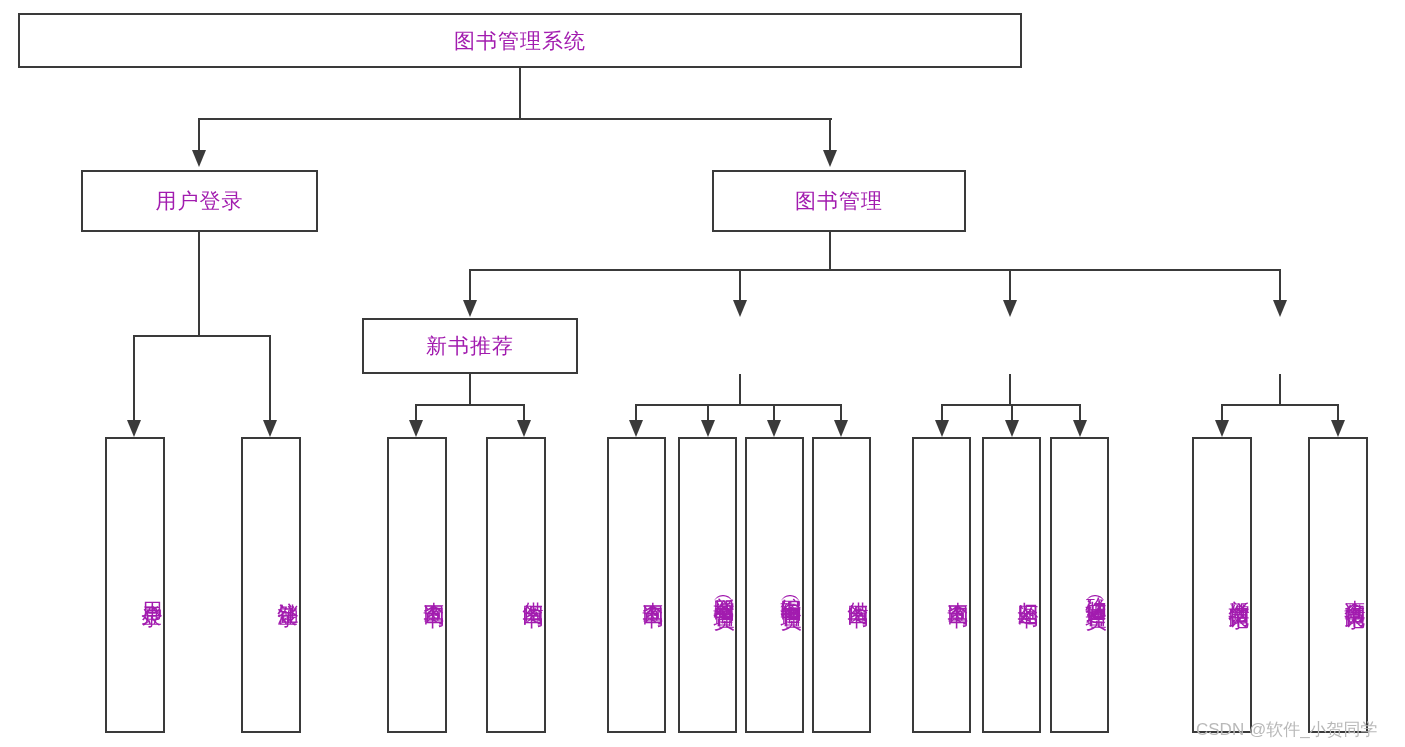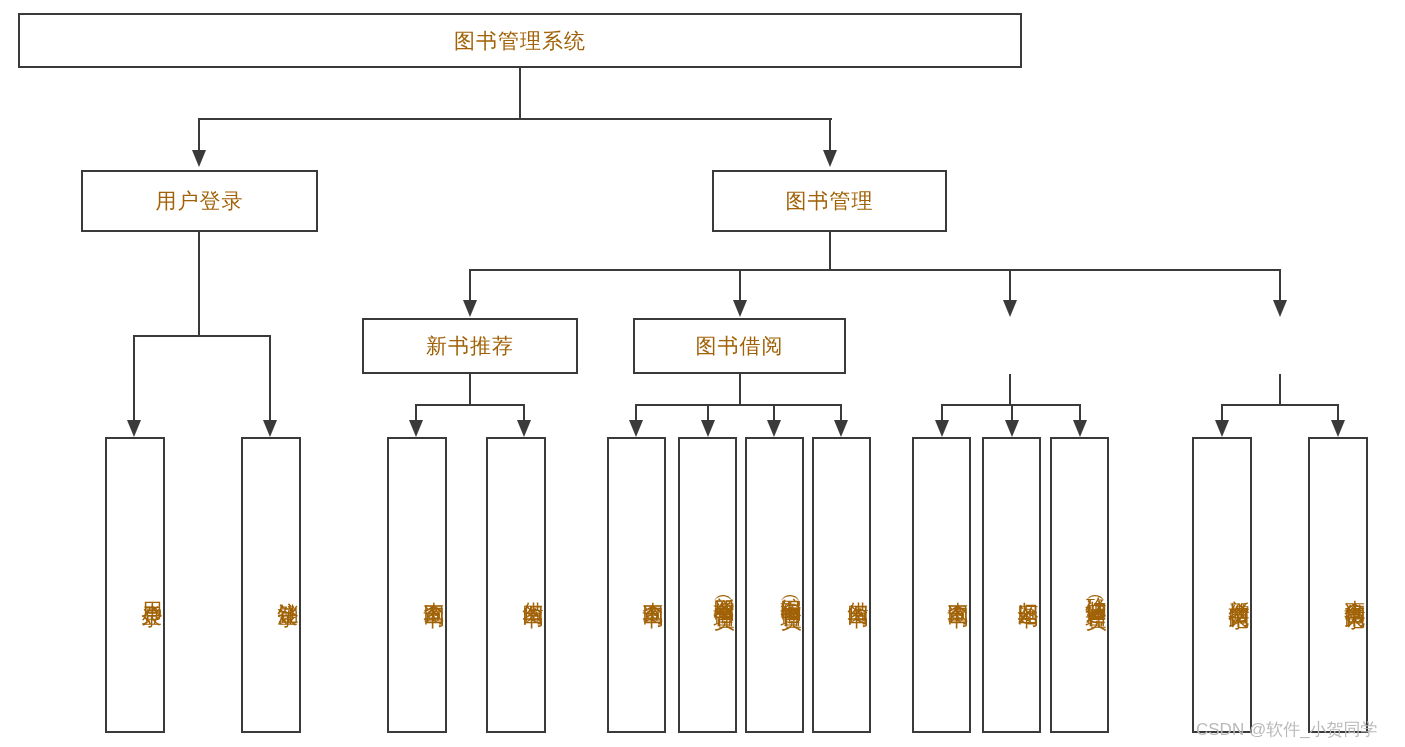--- a/index.html
+++ b/index.html
@@ -18,21 +18,21 @@
     overflow: hidden;
   }
   .node {
     position: absolute;
     box-sizing: border-box;
     border: 2px solid #3a3a3a;
     background: #ffffff;
     display: flex;
     align-items: center;
     justify-content: center;
-    color: #a16207;
+    color: #a21caf;
   }
   .node.horiz {
     font-size: 21px;
     letter-spacing: 1px;
   }
   .node.vert {
     writing-mode: vertical-rl;
     text-orientation: upright;
     font-size: 21px;
     letter-spacing: 2px;
@@ -79,21 +79,21 @@
 
   <div class="edge h" style="left:198px; top:118px; width:634px; height:2px;"></div>
   <div class="edge v" style="left:198px; top:118px; width:2px; height:32px;"></div>
   <div class="arrow" style="left:192px; top:150px;"></div>
   <div class="edge v" style="left:829px; top:118px; width:2px; height:32px;"></div>
   <div class="arrow" style="left:823px; top:150px;"></div>
 
   <div class="node horiz" style="left:81px; top:170px; width:237px; height:62px;">
     <span>用户登录</span>
   </div>
-  <div class="node horiz" style="left:712px; top:170px; width:235px; height:62px;">
+  <div class="node horiz" style="left:712px; top:170px; width:254px; height:62px;">
     <span>图书管理</span>
   </div>
 
   <div class="edge v" style="left:198px; top:232px; width:2px; height:104px;"></div>
   <div class="edge h" style="left:133px; top:335px; width:136px; height:2px;"></div>
   <div class="edge v" style="left:133px; top:335px; width:2px; height:86px;"></div>
   <div class="arrow" style="left:127px; top:420px;"></div>
   <div class="edge v" style="left:269px; top:335px; width:2px; height:86px;"></div>
   <div class="arrow" style="left:263px; top:420px;"></div>
 
@@ -107,23 +107,20 @@
   <div class="arrow" style="left:733px; top:300px;"></div>
 
   <div class="edge v" style="left:1009px; top:269px; width:2px; height:32px;"></div>
   <div class="arrow" style="left:1003px; top:300px;"></div>
 
   <div class="edge v" style="left:1279px; top:269px; width:2px; height:32px;"></div>
   <div class="arrow" style="left:1273px; top:300px;"></div>
 
   <div class="node horiz" style="left:362px; top:318px; width:216px; height:56px;">
     <span>新书推荐</span>
-  </div>
-  <div class="node horiz" style="left:633px; top:318px; width:213px; height:56px;">
-    <span>图书借阅</span>
   </div>
 
   <div class="edge v" style="left:469px; top:374px; width:2px; height:32px;"></div>
   <div class="edge h" style="left:415px; top:404px; width:110px; height:2px;"></div>
   <div class="edge v" style="left:415px; top:404px; width:2px; height:17px;"></div>
   <div class="arrow" style="left:409px; top:420px;"></div>
   <div class="edge v" style="left:523px; top:404px; width:2px; height:17px;"></div>
   <div class="arrow" style="left:517px; top:420px;"></div>
 
   <div class="edge v" style="left:739px; top:374px; width:2px; height:32px;"></div>

